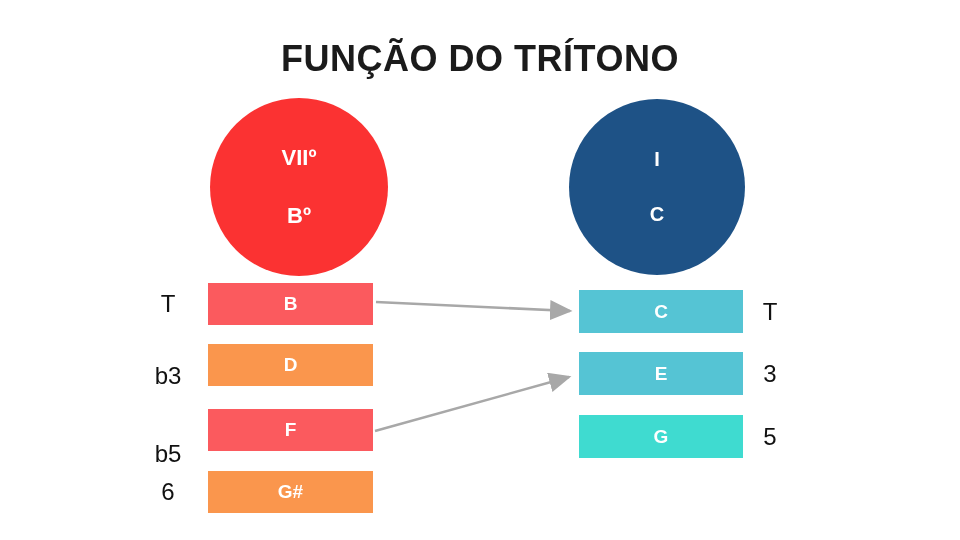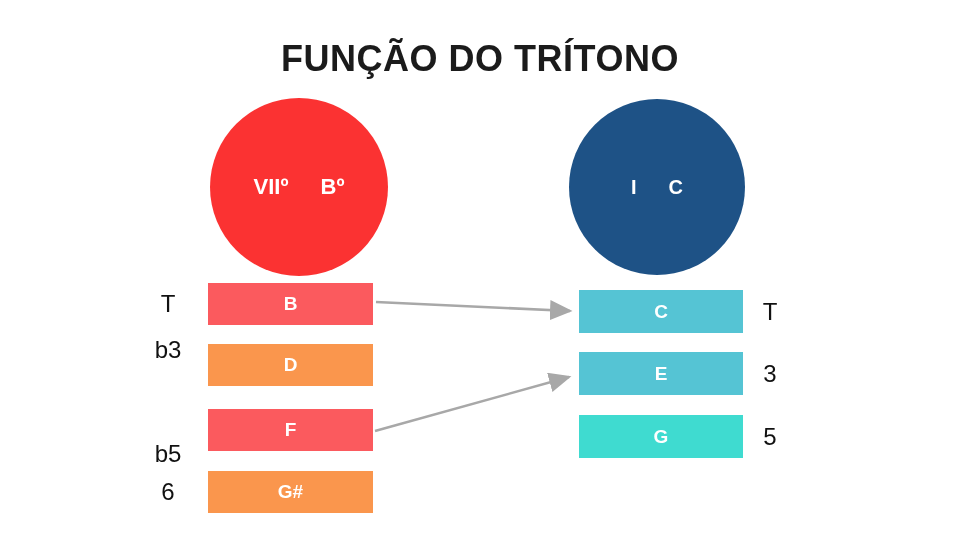--- a/index.html
+++ b/index.html
@@ -23,21 +23,21 @@
     text-align: center;
     font-size: 36px;
     font-weight: bold;
     letter-spacing: 0.5px;
     color: #1b1b1b;
   }
   .circle {
     position: absolute;
     border-radius: 50%;
     display: flex;
-    flex-direction: row;
+    flex-direction: column;
     align-items: center;
     justify-content: center;
     gap: 32px;
     color: #ffffff;
     font-weight: bold;
     text-align: center;
   }
   .circle.red  { left: 210px; top: 98px; width: 178px; height: 178px; font-size: 22px; }
   .circle.blue { left: 569px; top: 99px; width: 176px; height: 176px; font-size: 20px; }
   .bar {
@@ -79,21 +79,21 @@
     <div>VIIº</div>
     <div>Bº</div>
   </div>
 
   <div class="circle blue" style="background-color: rgb(30, 82, 134);">
     <div>I</div>
     <div>C</div>
   </div>
 
   <div class="degree left" style="top:290px">T</div>
-  <div class="degree left" style="top:336px">b3</div>
+  <div class="degree left" style="top:362px">b3</div>
   <div class="degree left" style="top:440px">b5</div>
   <div class="degree left" style="top:478px">6</div>
 
   <div class="bar left" style="top: 283px; background-color: rgb(251, 90, 94);">
     <span>B</span>
   </div>
   <div class="bar left" style="top: 344px; background-color: rgb(250, 150, 77);">
     <span>D</span>
   </div>
   <div class="bar left" style="top: 409px; background-color: rgb(251, 90, 94);">

